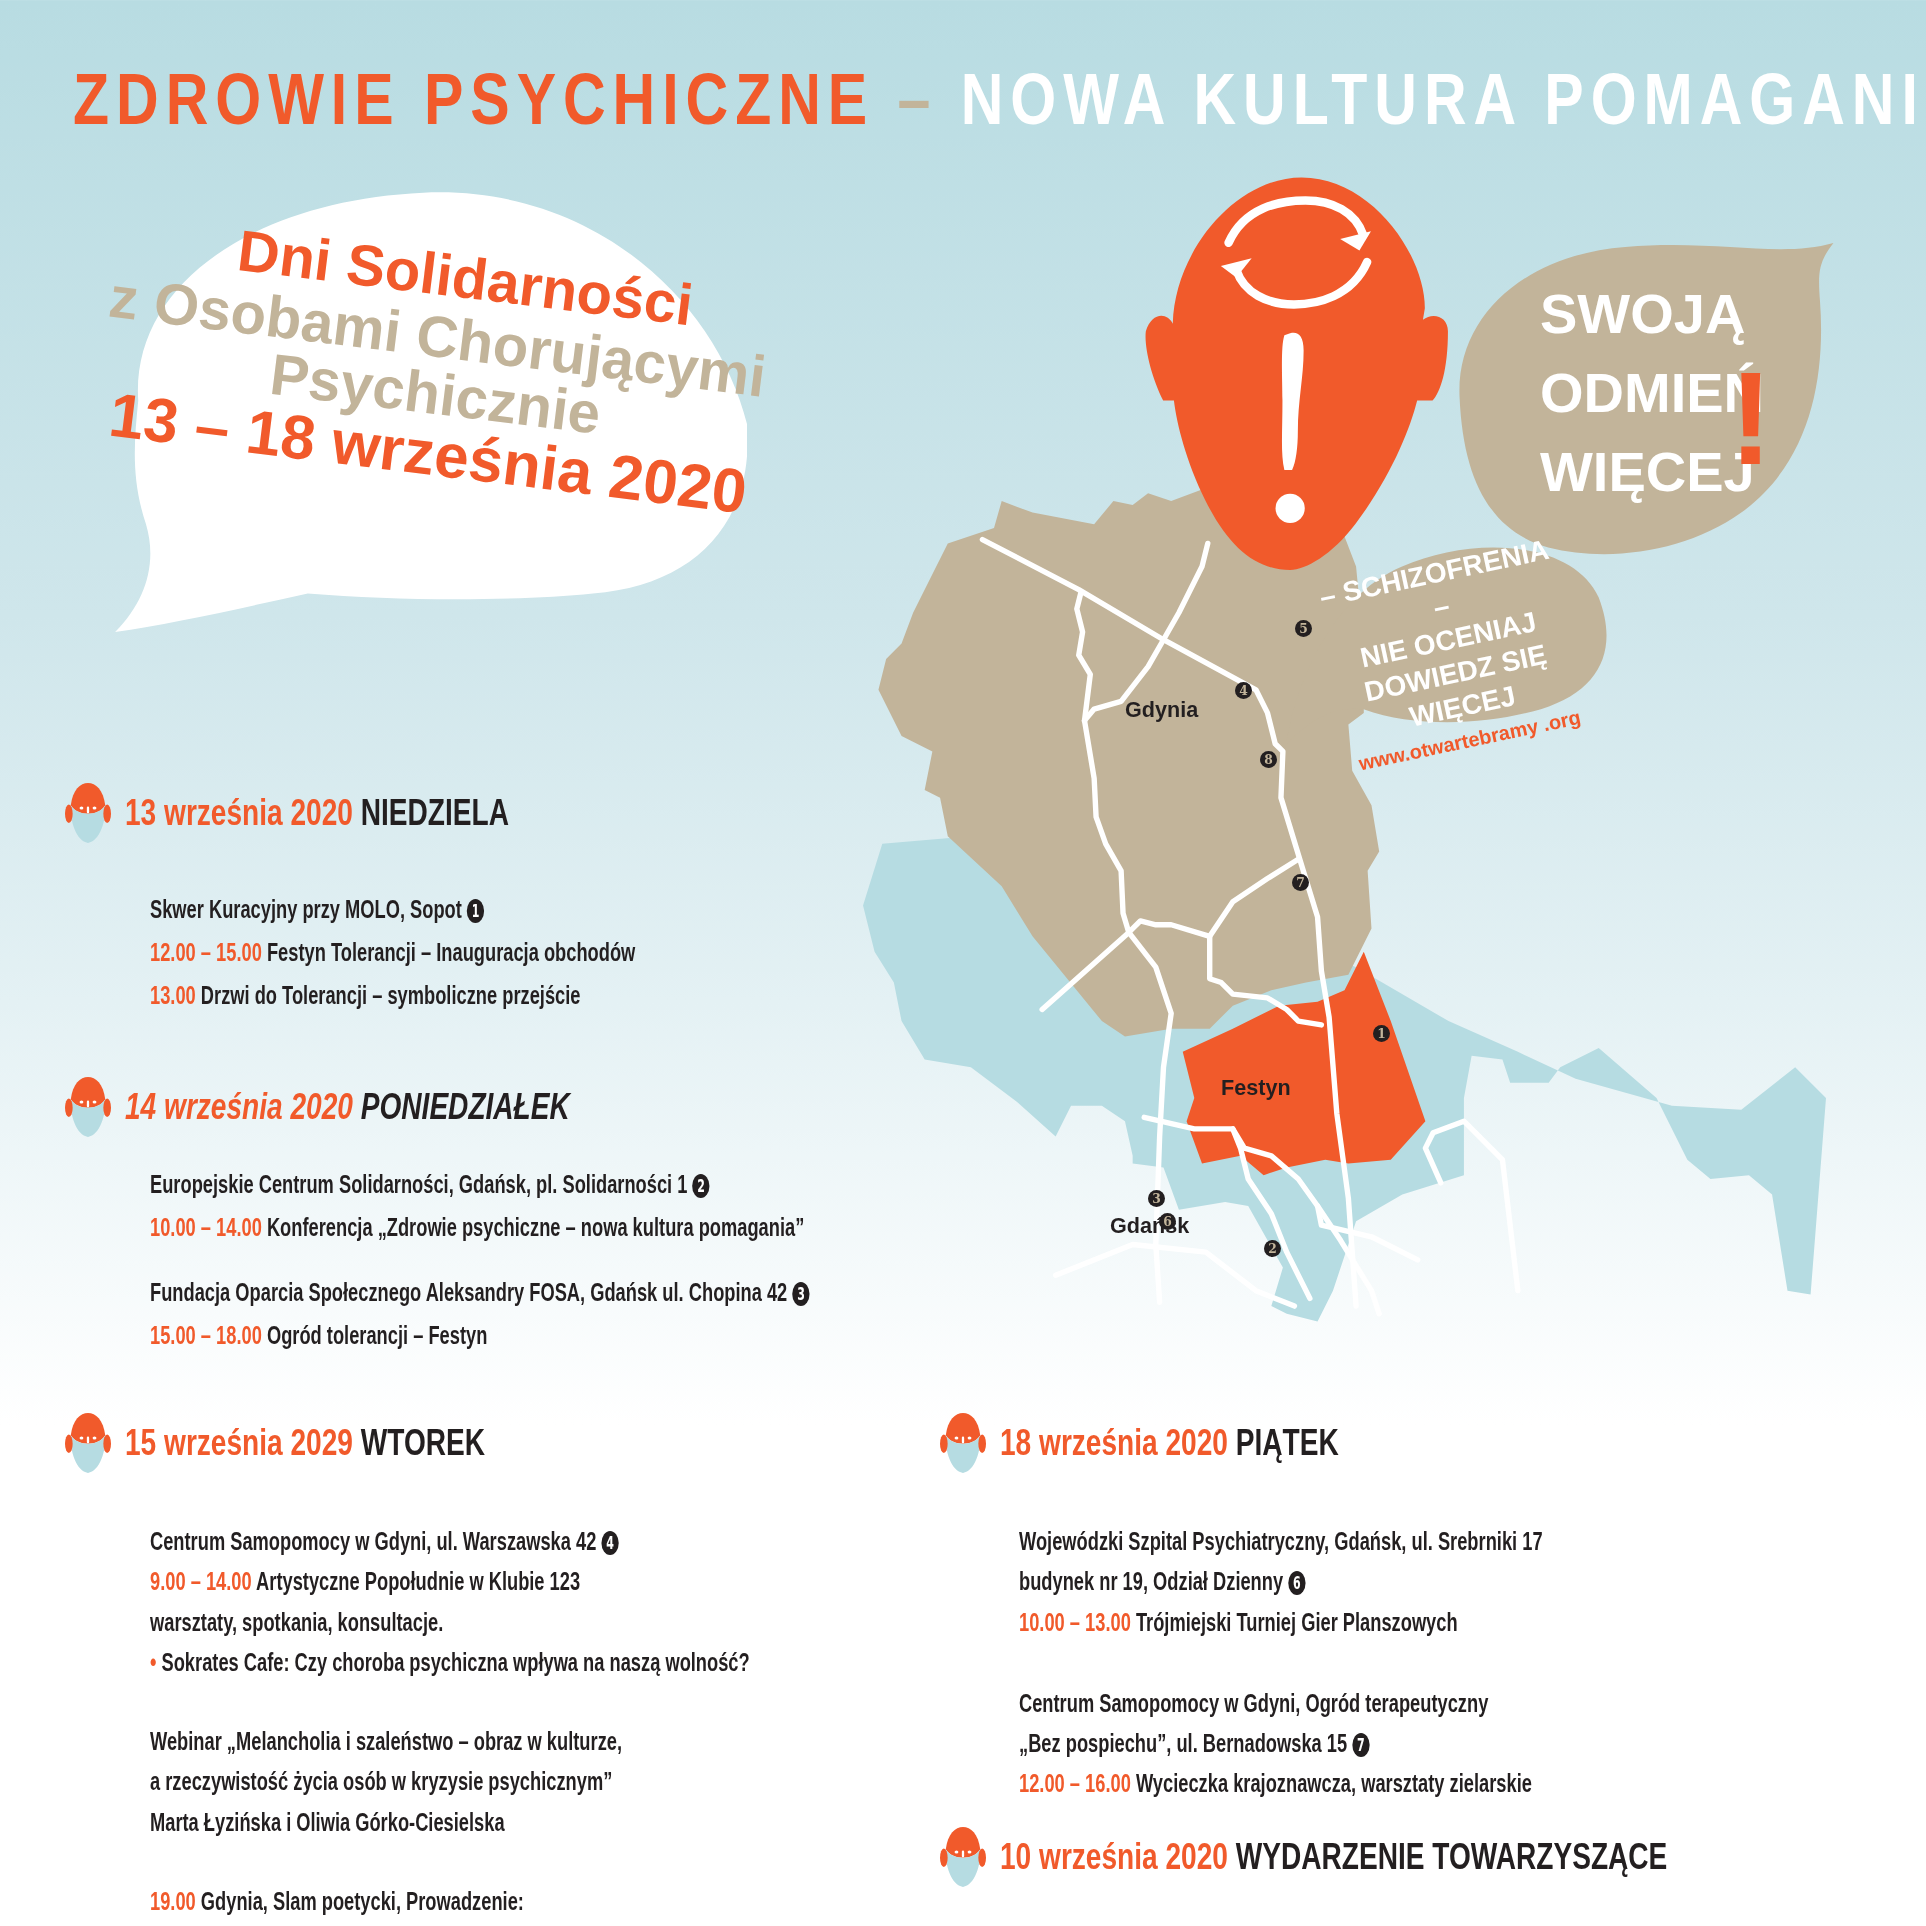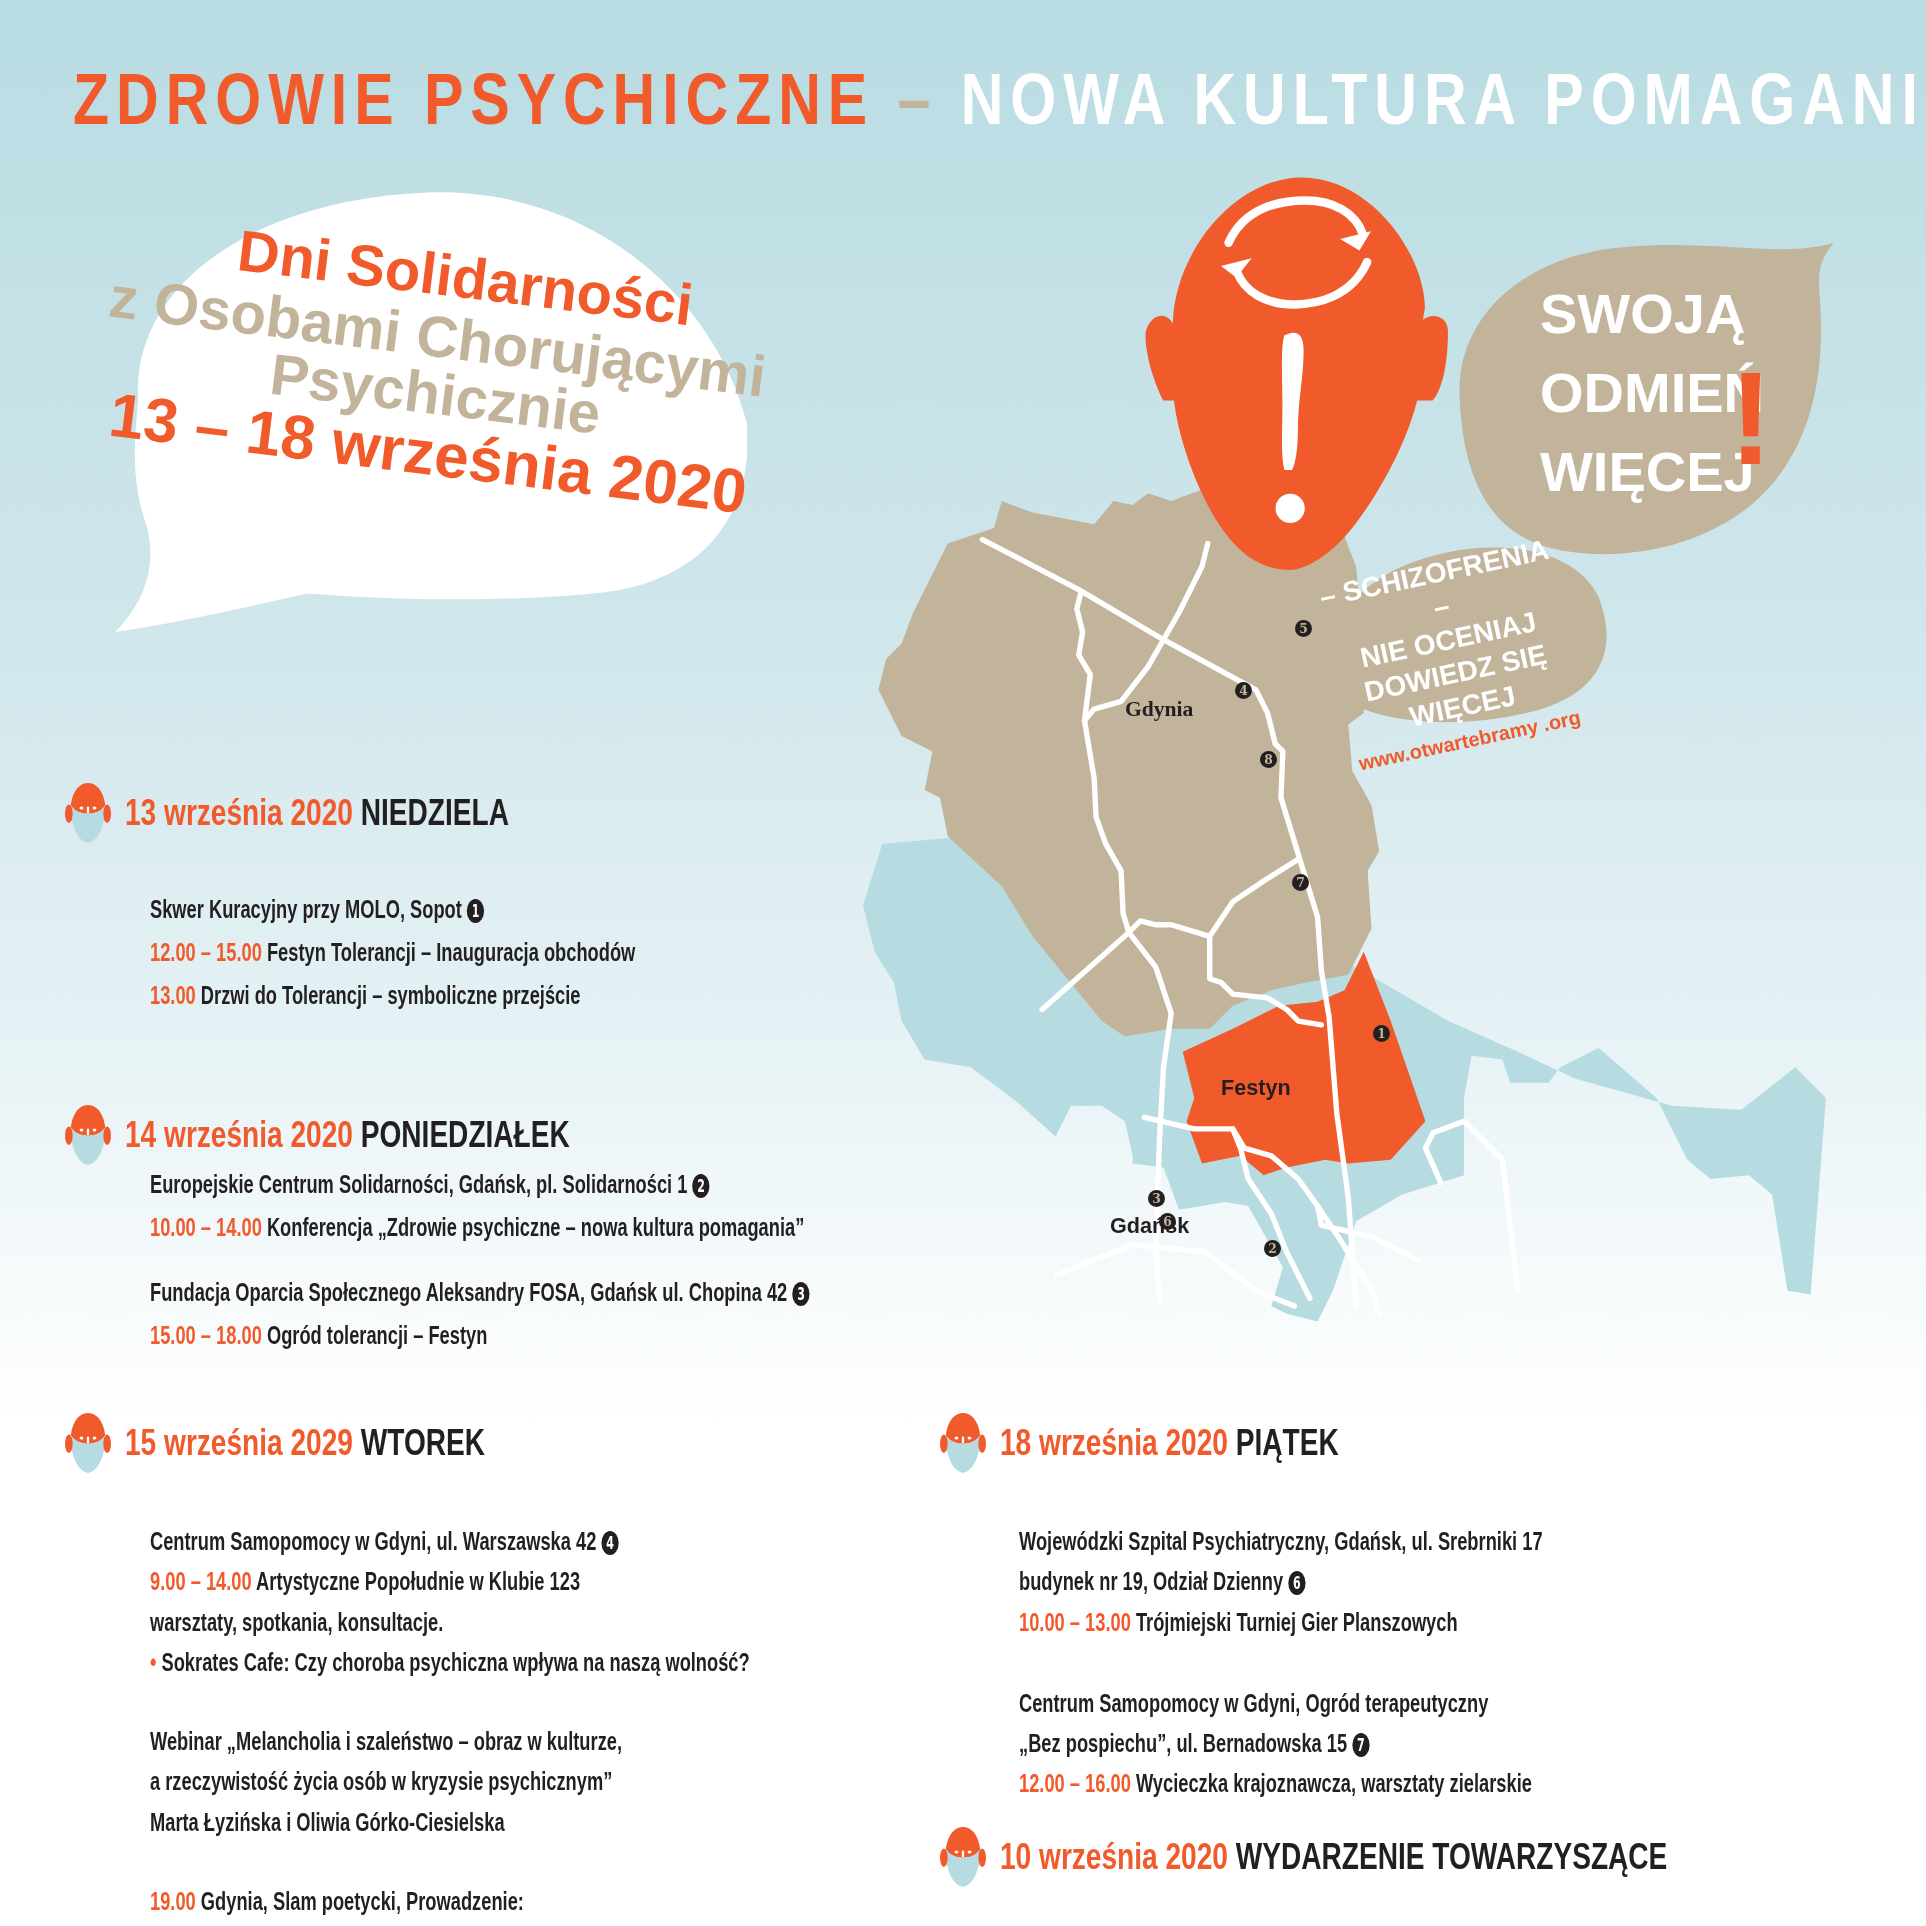--- a/index.html
+++ b/index.html
@@ -62,21 +62,21 @@
       <path d="M765 390 L755 430 L770 490 L760 550 L790 600 L775 720 L800 870 L805 970 L830 1040 L870 1110 L875 1220 L890 1270 L960 1360 L1000 1480 L980 1620 L970 1800 L960 2080 L970 2230"></path>
       <path d="M665 1470 L890 1270 L920 1240 L960 1250 L1000 1250 L1100 1280 L1160 1190 L1250 1130 L1330 1080"></path>
       <path d="M1100 1280 L1100 1390 L1130 1400 L1160 1430 L1250 1440 L1300 1470 L1330 1500 L1390 1510"></path>
       <path d="M930 1750 L1060 1780 L1160 1780 L1190 1830 L1260 1850 L1330 1910 L1380 1980 L1390 2030 L1520 2060 L1640 2120"></path>
       <path d="M1700 1920 L1660 1830 L1680 1790 L1760 1760 L1860 1860 L1900 2200"></path>
       <path d="M1160 1780 L1180 1830 L1200 1910 L1260 2000 L1300 2100 L1360 2220"></path>
       <path d="M1380 1980 L1440 2070 L1520 2200 L1540 2260"></path>
       <path d="M700 2160 L900 2080 L1090 2100 L1220 2200 L1320 2240"></path>
     </g>
   </svg>
-  <div class="map-label" style="left:339px; top:254px;font-family:Liberation Serif, serif;">Gdynia</div>
+  <div class="map-label" style="left:339px; top:254px;">Gdynia</div>
   <div class="map-label" style="left:435px; top:632px;">Festyn</div>
   <div class="map-label" style="left:324px; top:770px;">Gdańsk</div>
   <div class="pin" style="left:587px; top:582px;">1</div>
   <div class="pin" style="left:478px; top:605px; top:797px;">2</div>
   <div class="pin" style="left:366px; top:539px; top:747px; left:362px;">3</div>
   <div class="pin" style="left:449px; top:239px;">4</div>
   <div class="pin" style="left:509px; top:177px;">5</div>
   <div class="pin" style="left:373px; top:770px;">6</div>
   <div class="pin" style="left:506px; top:431px;">7</div>
   <div class="pin" style="left:474px; top:308px;">8</div>
@@ -147,21 +147,21 @@
 <div class="day-head" style="left:65px; top:782px;">
   <svg class="face" viewBox="0 0 120 160" width="46" height="62">
       <use href="#face"></use>
     </svg>
   <div class="day-title cond"><span class="day-date">13 września 2020</span> <span class="day-name">NIEDZIELA</span></div>
 </div>
 <div class="ev cond" style="left:150px; top:888px;"><span>Skwer Kuracyjny przy MOLO, Sopot</span><span class="num">1</span></div>
 <div class="ev cond" style="left:150px; top:931px;"><span class="time">12.00 – 15.00</span> <span>Festyn Tolerancji – Inauguracja obchodów</span></div>
 <div class="ev cond" style="left:150px; top:974px;"><span class="time">13.00</span> <span>Drzwi do Tolerancji – symboliczne przejście</span></div>
 
-<div class="day-head" style="left:65px; top:1104px;">
+<div class="day-head" style="left:65px; top:1076px;font-style:italic;">
   <svg class="face" viewBox="0 0 120 160" width="46" height="62">
       <use href="#face"></use>
     </svg>
   <div class="day-title cond"><span class="day-date">14 września 2020</span> <span class="day-name">PONIEDZIAŁEK</span></div>
 </div>
 <div class="ev cond" style="left:150px; top:1163px;"><span>Europejskie Centrum Solidarności, Gdańsk, pl. Solidarności 1</span><span class="num">2</span></div>
 <div class="ev cond" style="left:150px; top:1206px;"><span class="time">10.00 – 14.00</span> <span>Konferencja „Zdrowie psychiczne – nowa kultura pomagania”</span></div>
 <div class="ev cond" style="left:150px; top:1271px;"><span>Fundacja Oparcia Społecznego Aleksandry FOSA, Gdańsk ul. Chopina 42</span><span class="num">3</span></div>
 <div class="ev cond" style="left:150px; top:1314px;"><span class="time">15.00 – 18.00</span> <span>Ogród tolerancji – Festyn</span></div>
 

